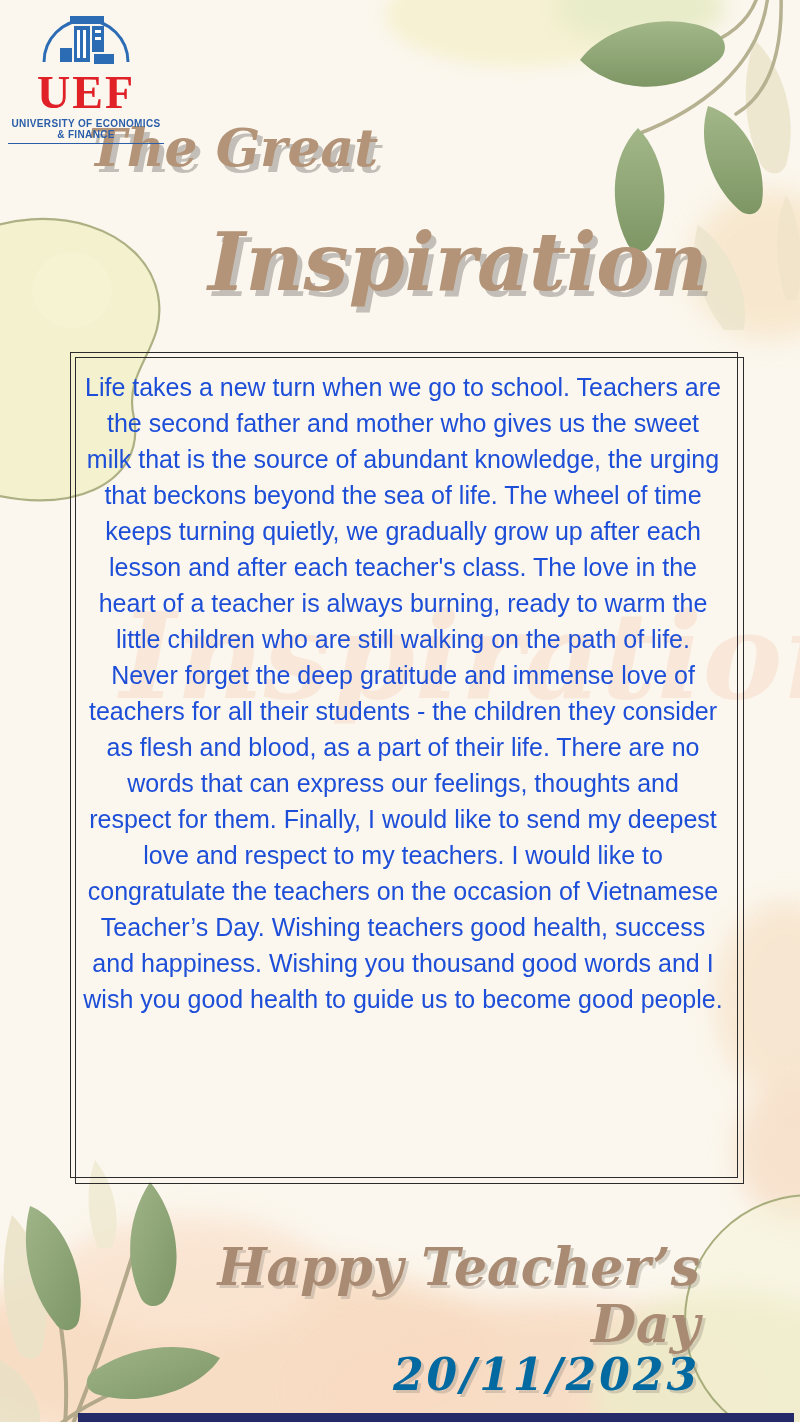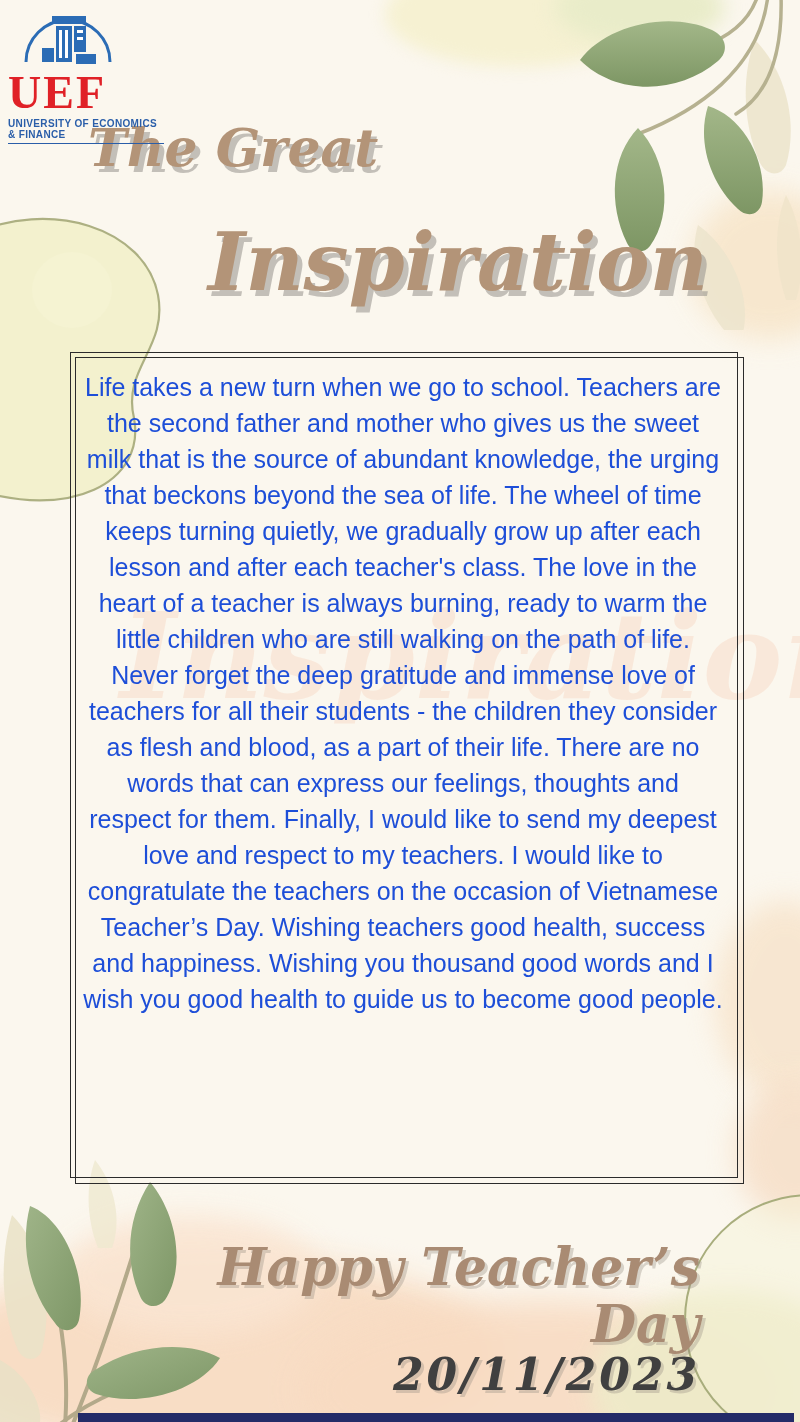--- a/index.html
+++ b/index.html
@@ -20,21 +20,21 @@
   .wash-bottom-green{left:590px;top:1290px;width:280px;height:190px;background:#eeebc9;opacity:.9;filter:blur(12px);}
 
   
   .deco{position:absolute;pointer-events:none;}
   .deco-top-right{right:0;top:0;}
   .deco-left-blob{left:0;top:190px;}
   .deco-bottom-left{left:0;top:1160px;}
   .deco-bottom-right-circle{right:0;top:1150px;}
 
   
-  .logo{position:absolute;left:8px;top:6px;width:156px;z-index:9;}
+  .logo{position:absolute;left:8px;top:6px;width:156px;text-align:center;z-index:9;}
   .logo-acronym{font-family:"Liberation Serif",serif;font-weight:bold;color:#e02127;
                 font-size:46px;line-height:1;letter-spacing:2px;margin-top:-2px;}
   .logo-tagline{display:inline-block;color:#2a5ea9;font-weight:bold;font-size:10px;
                 letter-spacing:.35px;border-bottom:1.6px solid #2a5ea9;padding:2px 0 2.5px;}
 
   
   .script{font-family:"DejaVu Serif","Liberation Serif",serif;font-style:italic;font-weight:bold;
           color:#b39478;}
   .title-1{position:absolute;left:88px;top:122px;font-size:52px;line-height:1;z-index:5;
            text-shadow:5px 6px 0 rgba(150,146,140,.55);}
@@ -52,21 +52,21 @@
   .quote-box-inner{position:absolute;left:4px;top:4px;right:-7px;bottom:-7px;
              border:1.6px solid #2b2b2b;background:transparent;}
   .quote-content{position:absolute;left:12px;top:16px;width:640px;z-index:6;text-align:center;}
   .quote-heading{font-size:28.5px;line-height:1.45;color:#151515;margin:0 auto 12px;max-width:640px;
                  font-weight:500;}
   .quote-body{font-size:25px;line-height:36px;color:#1d4ed8;margin:0 auto;max-width:656px;}
 
   
   .footer-script{position:absolute;left:200px;top:1206px;width:500px;text-align:right;z-index:6;margin-top:32px;}
   .footer-greeting{font-size:52px;line-height:1.1;color:#a98b73;text-shadow:3px 3px 0 rgba(150,140,130,.35);}
-  .footer-date{font-size:44px;line-height:1.05;color:#404040;letter-spacing:3px;
+  .footer-date{font-size:44px;line-height:1.05;color:#0369a1;letter-spacing:3px;
                text-shadow:3px 3px 0 rgba(150,140,130,.35);}
 
   
   .bottom-bar{position:absolute;left:78px;top:1413px;width:716px;height:9px;background:#242b68;z-index:8;}
 </style>
 </head>
 <body>
 
 <div class="stage">
 

